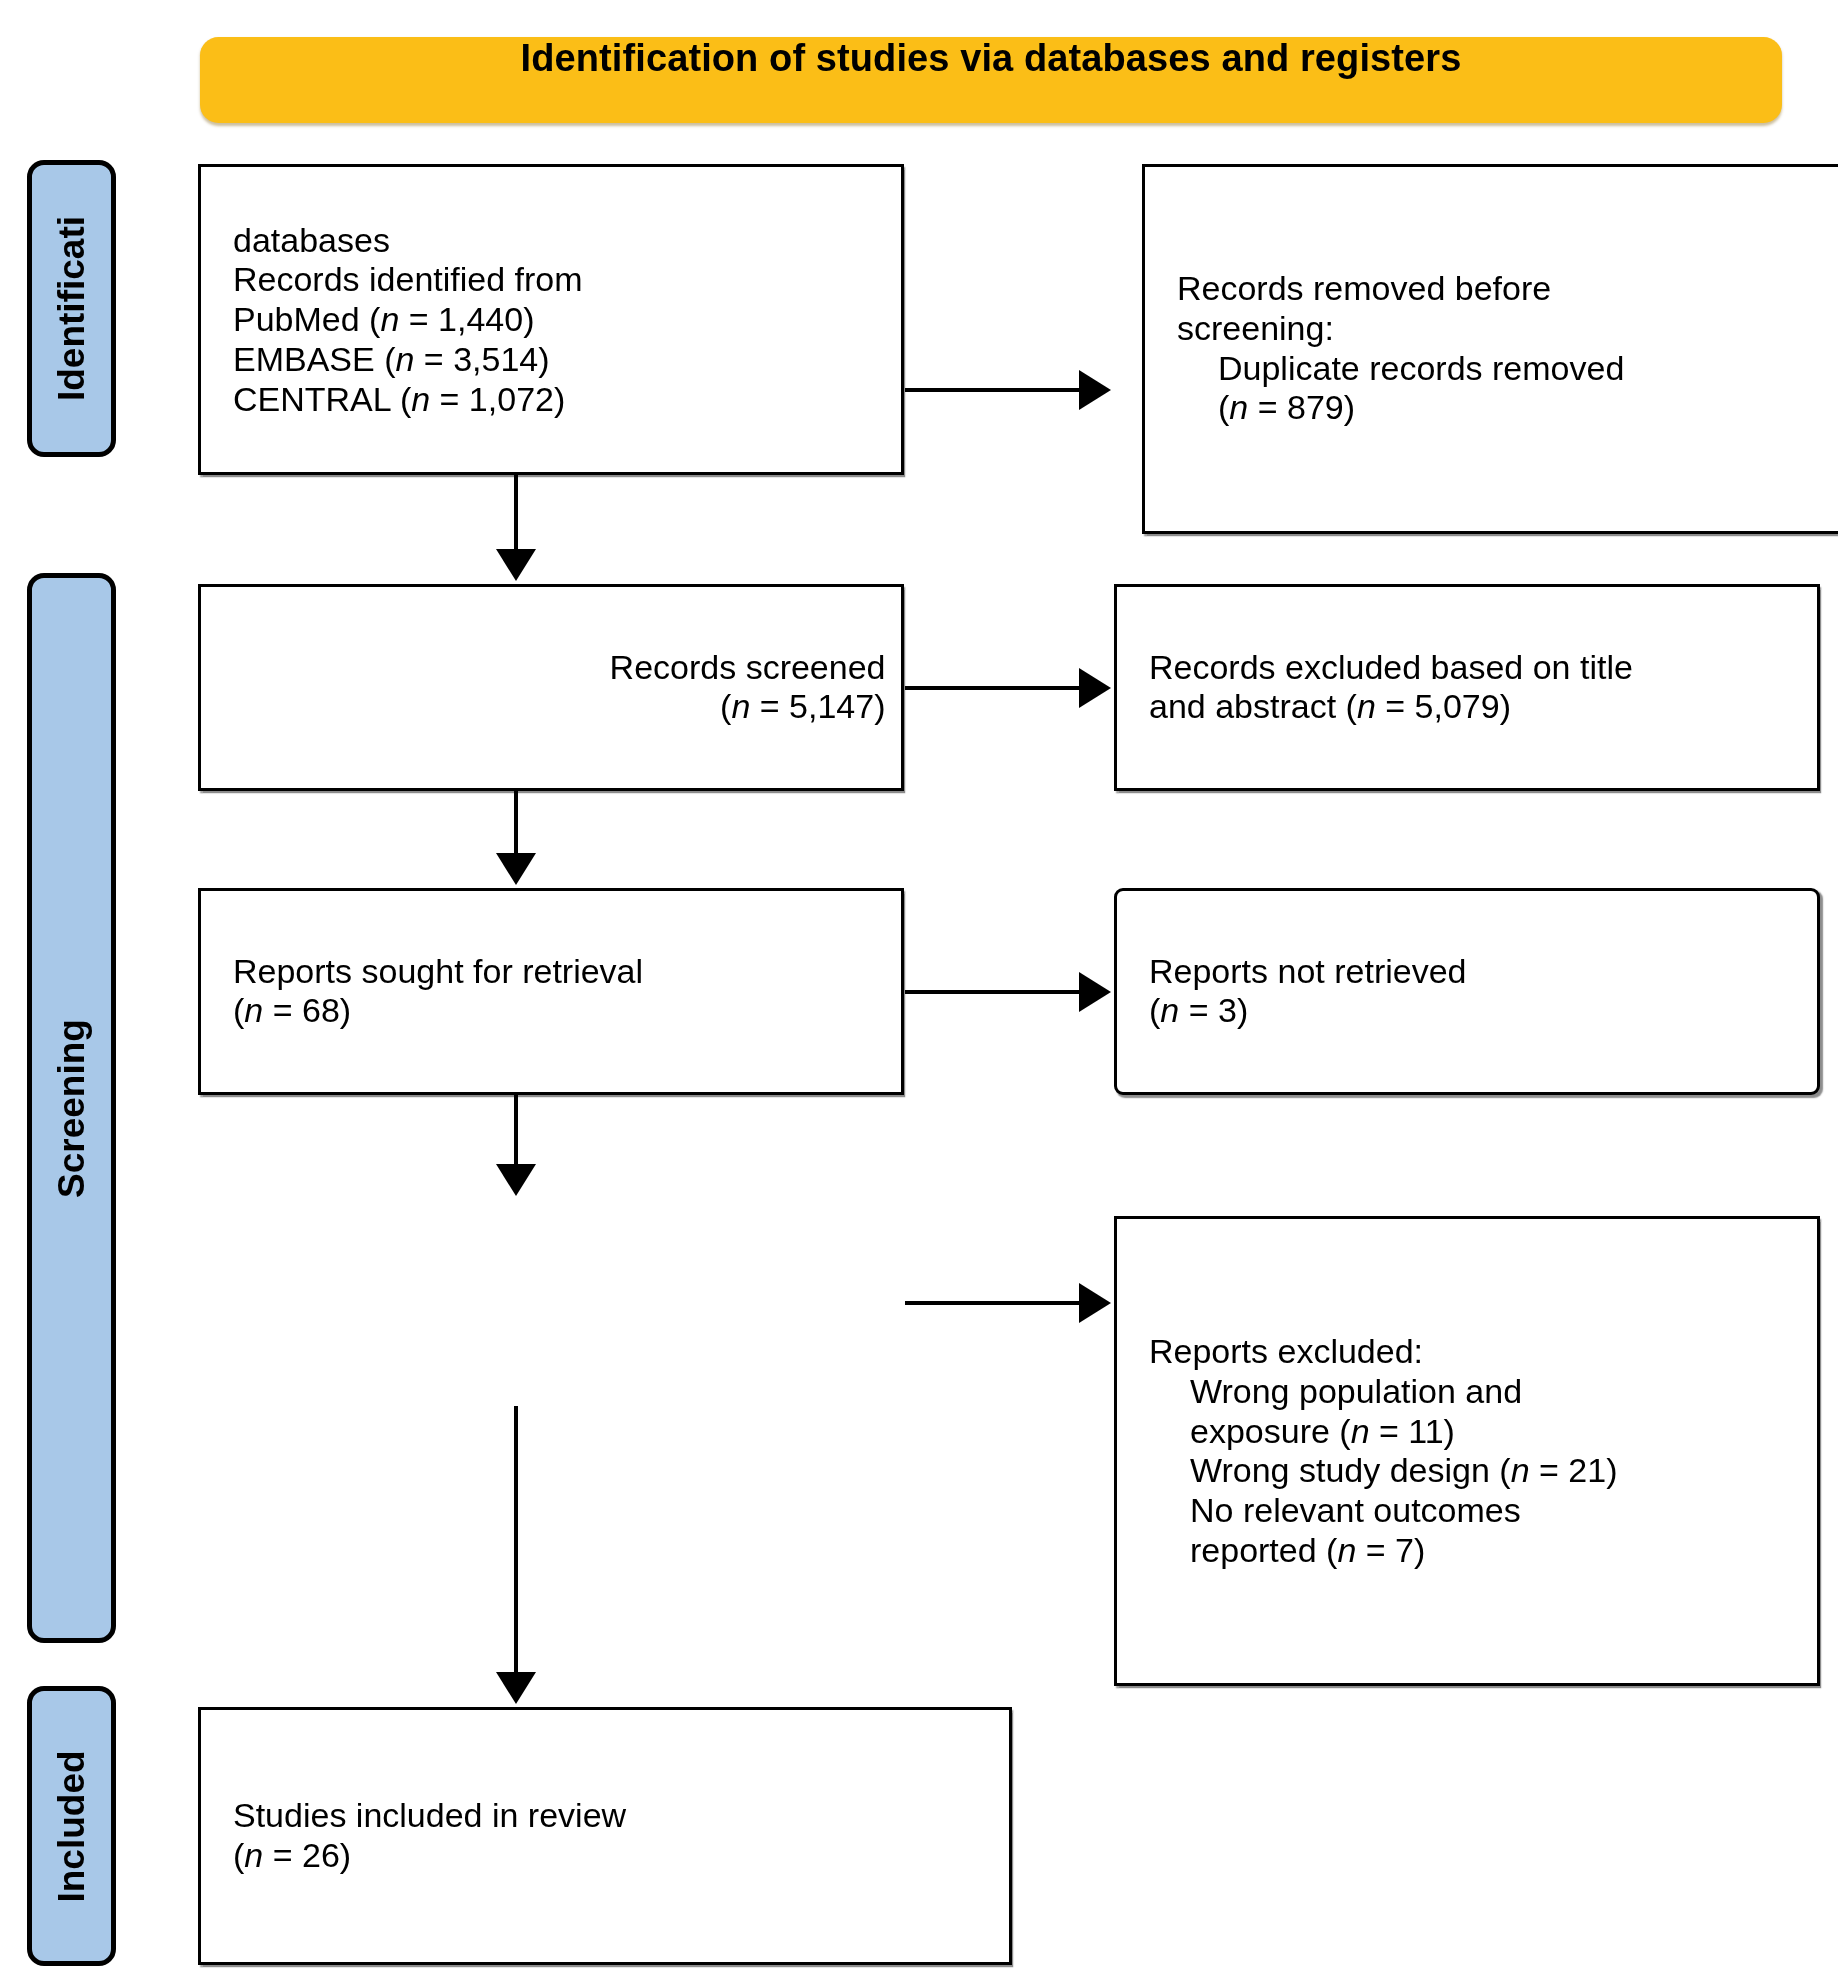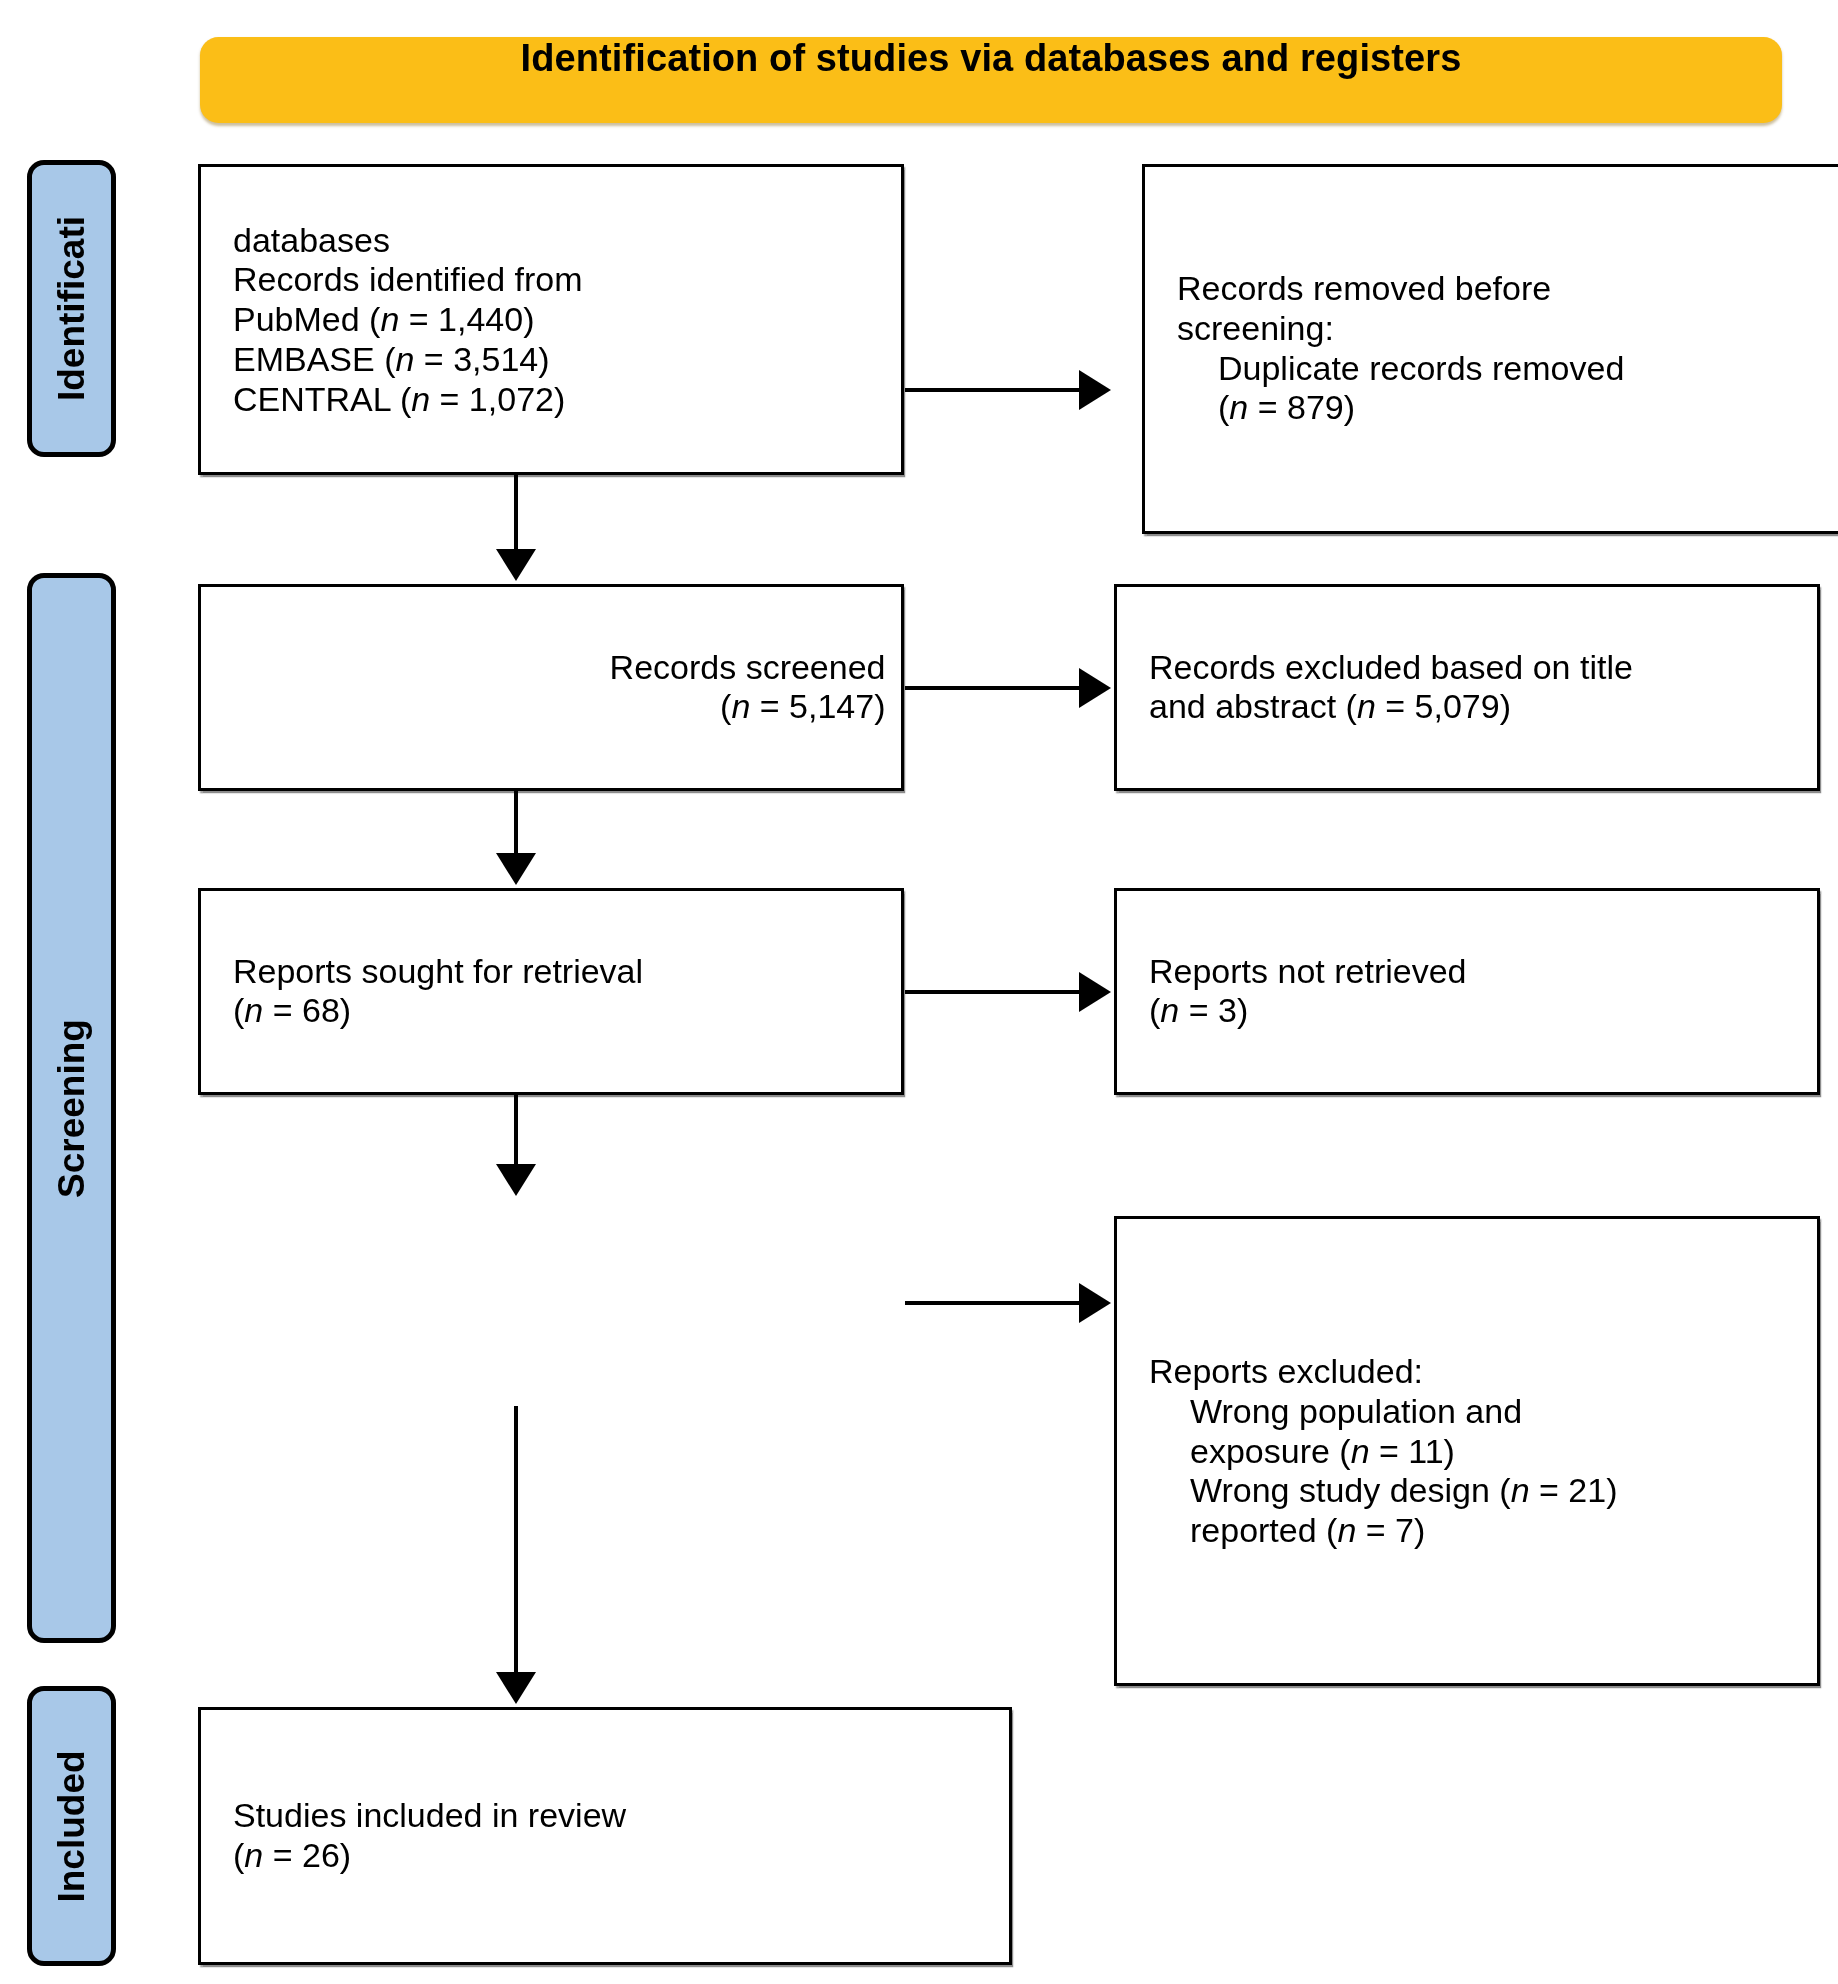--- a/index.html
+++ b/index.html
@@ -96,21 +96,21 @@
   
   #box-identified { left: 198px; top: 164px;  width: 706px; height: 311px; }
   #box-screened   { left: 198px; top: 584px;  width: 706px; height: 207px; text-align: right; }
   #box-sought     { left: 198px; top: 888px; width: 706px; height: 207px; }
   #box-assessed   { left: 198px; top: 1199px; width: 706px; height: 207px; }
   #box-included   { left: 198px; top: 1707px; width: 814px; height: 258px; }
 
   
   #box-removed       { left: 1114px; top: 164px;  width: 706px; height: 370px; margin-left: 28px; }
   #box-excl-title    { left: 1114px; top: 584px;  width: 706px; height: 207px; }
-  #box-not-retrieved { left: 1114px; top: 888px; width: 706px; height: 207px; }
+  #box-not-retrieved { left: 1114px; top: 888px; width: 706px; height: 207px; border-radius: 9px; }
   #box-excl-reports  { left: 1114px; top: 1199px; width: 706px; height: 470px; margin-top: 17px; }
 
   
   .conn-v-line {
     position: absolute;
     width: 4.2px;
     background: #000000;
   }
   .conn-h-line {
     position: absolute;
@@ -220,20 +220,21 @@
     </div>
   </div>
 
 
   <div class="flow-box" id="box-excl-reports">
     <div class="box-body">
       <p>Reports excluded:</p>
       <p class="indent">Wrong population and</p>
       <p class="indent"><span>exposure (</span><span class="italic-n">n</span><span> = 11)</span></p>
       <p class="indent"><span>Wrong study design (</span><span class="italic-n">n</span><span> = 21)</span></p>
+      <p class="indent">No relevant outcomes</p>
       <p class="indent"><span>reported (</span><span class="italic-n">n</span><span> = 7)</span></p>
     </div>
   </div>
 
   <div class="flow-box" id="box-included">
     <div class="box-body">
       <p>Studies included in review</p>
       <p><span>(</span><span class="italic-n">n</span><span> = 26)</span></p>
     </div>
   </div>

